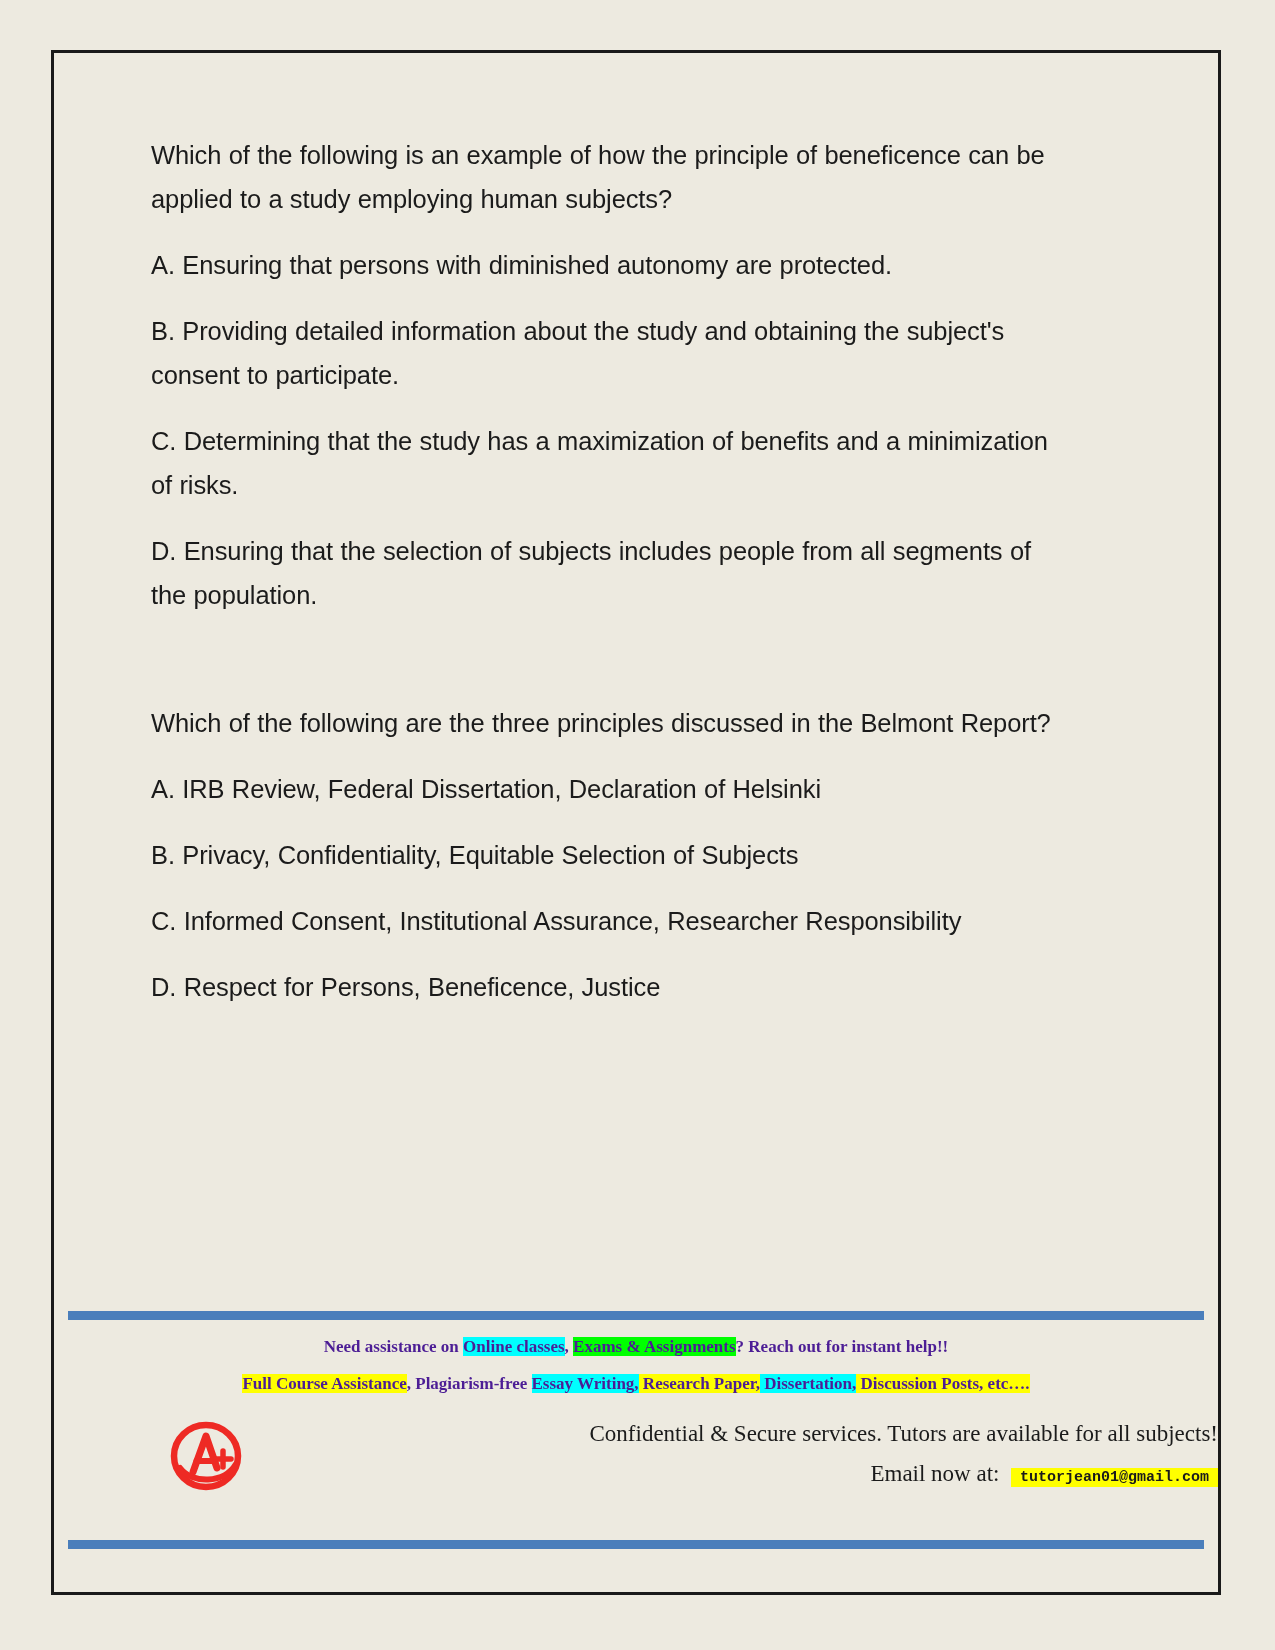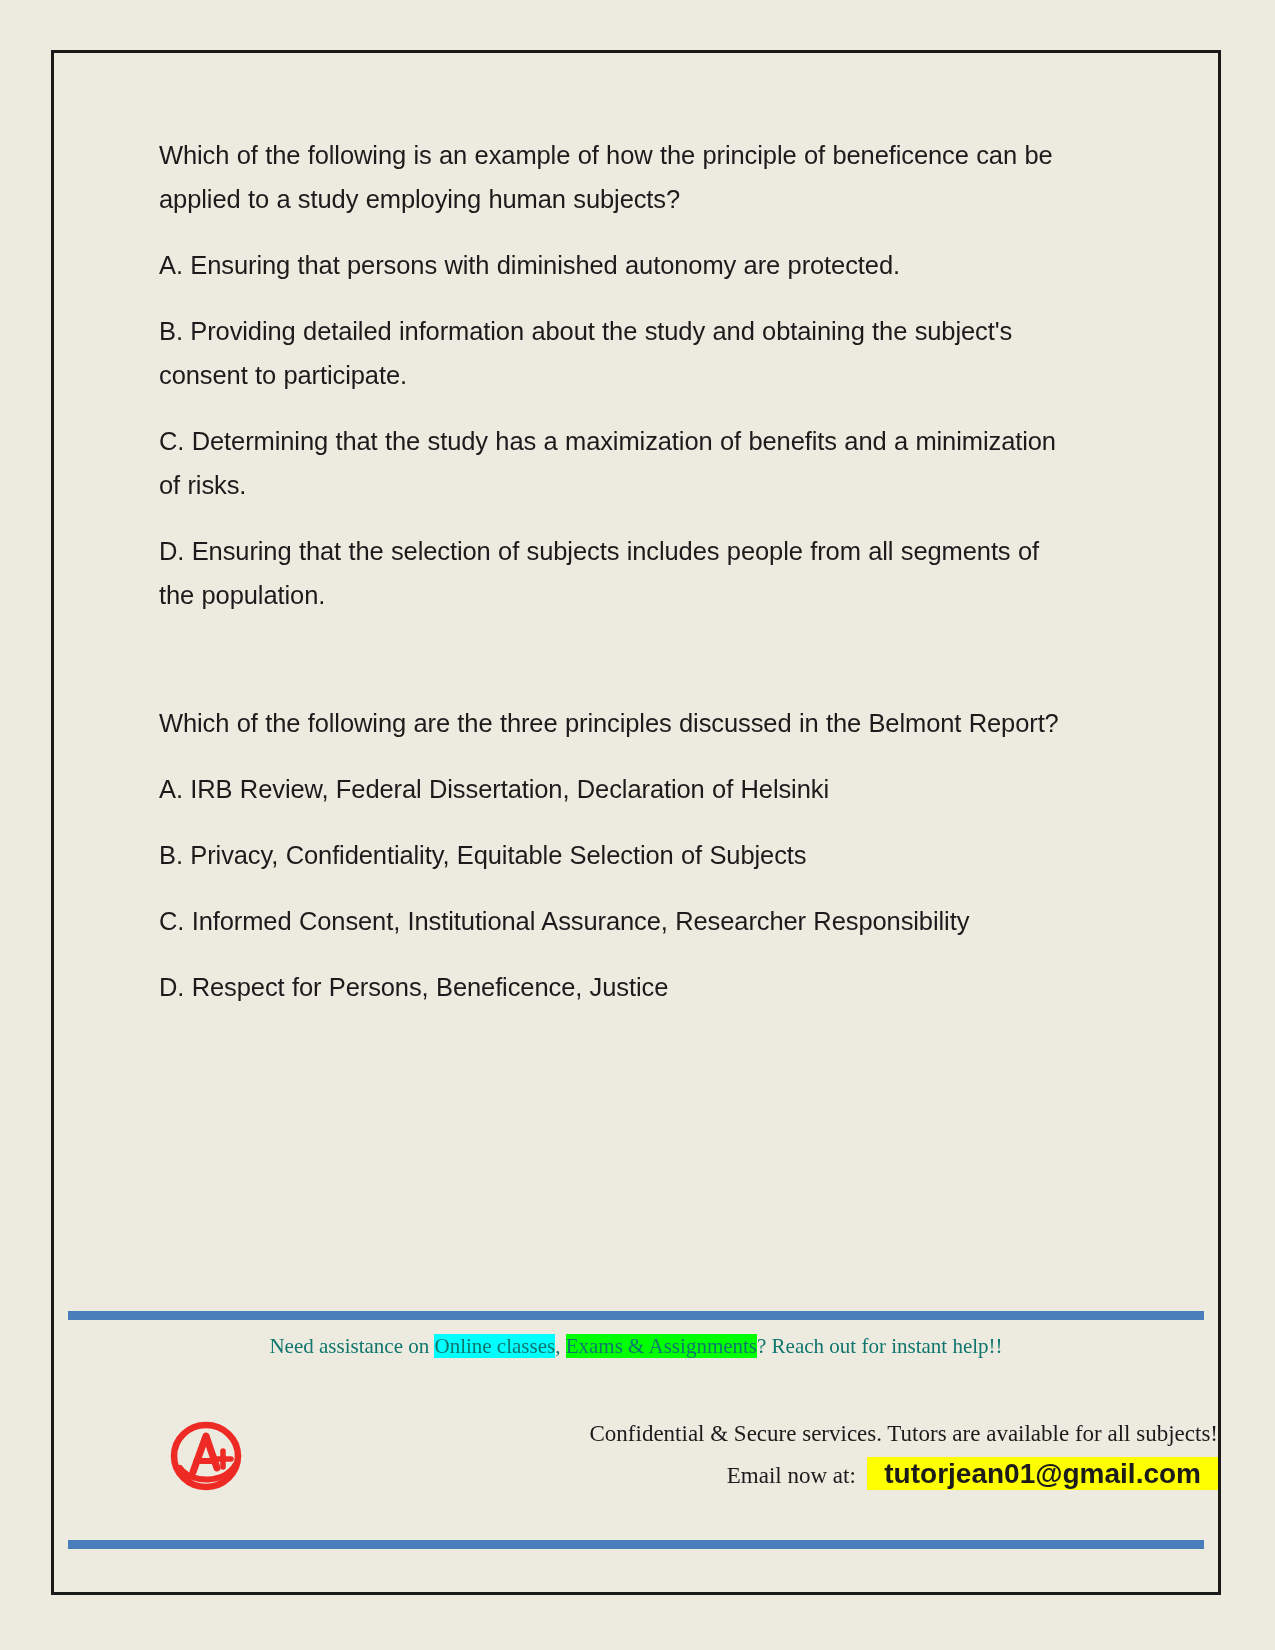--- a/index.html
+++ b/index.html
@@ -30,21 +30,21 @@
     left: 89px;
     top: 80px;
     width: 922px;
   }
 
   .qa-line {
     font-family: "Liberation Sans", sans-serif;
     font-size: 25.5px;
     line-height: 44px;
     color: #1b1b1b;
-    margin: 0 0 22px 16px;
+    margin: 0 0 22px 8px;
     letter-spacing: -0.1px;
     word-spacing: 0.4px;
   }
 
   .gap-block { height: 62px; }
 
   .hl-yellow  { background: #ffff00; }
   .hl-cyan    { background: #00ffff; }
   .hl-green   { background: #00ff00; }
 
@@ -67,44 +67,45 @@
   .rule.top    { top: 9px; }
   .rule.bottom { top: 238px; }
 
   .footer-lines {
     position: absolute;
     top: 26px;
     left: 0;
     right: 0;
     text-align: center;
     font-family: "Liberation Serif", serif;
-    font-size: 21px;
+    font-size: 17px;
     line-height: 37px;
-    color: #0f766e;
+    color: #4c1d95;
+    font-weight: bold;
   }
 
   .footer-line { white-space: nowrap; }
 
   .footer-lower {
     position: absolute;
     top: 112px;
     left: 0;
     right: 0;
     text-align: right;
     font-family: "Liberation Serif", serif;
     font-size: 23px;
     line-height: 40px;
     color: #1b1b1b;
   }
 
   .email-strong {
-    font-family: Liberation Sans, sans-serif;
+    font-family: Liberation Mono, monospace;
     font-weight: bold;
-    font-size: 28px;
-    padding: 1px 17px;
+    font-size: 15px;
+    padding: 1px 9px;
   }
 
   .logo {
     position: absolute;
     left: 112px;
     top: 116px;
     width: 86px;
     height: 78px;
   }
 </style>
@@ -137,20 +138,21 @@
 
   <div class="footer">
 
     <div class="rule top"></div>
     <div class="rule bottom"></div>
 
     <div class="footer-lines">
 
       <div class="footer-line"><span>Need assistance on </span><span class="hl-cyan">Online classes</span><span>, </span><span class="hl-green">Exams &amp; Assignments</span><span>? Reach out for instant help!!</span></div>
 
+      <div class="footer-line"><span class="hl-yellow">Full Course Assistance</span><span>, Plagiarism-free </span><span class="hl-cyan">Essay Writing,</span><span class="hl-yellow"> Research Paper,</span><span class="hl-cyan"> Dissertation,</span><span class="hl-yellow"> Discussion Posts, etc….</span></div>
 
     </div>
 
     <div class="logo">
       <svg viewBox="0 0 86 78" width="86" height="78" xmlns="http://www.w3.org/2000/svg">
         <ellipse cx="40" cy="38" rx="32" ry="31" fill="none" stroke="#ee2a24" stroke-width="6.5"></ellipse>
         <path d="M14 50 C 26 66, 58 66, 70 46" fill="none" stroke="#ee2a24" stroke-width="6" stroke-linecap="round"></path>
         <path d="M27 54 L40 18 L51 50" fill="none" stroke="#ee2a24" stroke-width="7" stroke-linecap="round" stroke-linejoin="round"></path>
         <path d="M30.5 43 L47 43" fill="none" stroke="#ee2a24" stroke-width="6" stroke-linecap="round"></path>
         <path d="M57 33 L57 49" fill="none" stroke="#ee2a24" stroke-width="5.5" stroke-linecap="round"></path>

